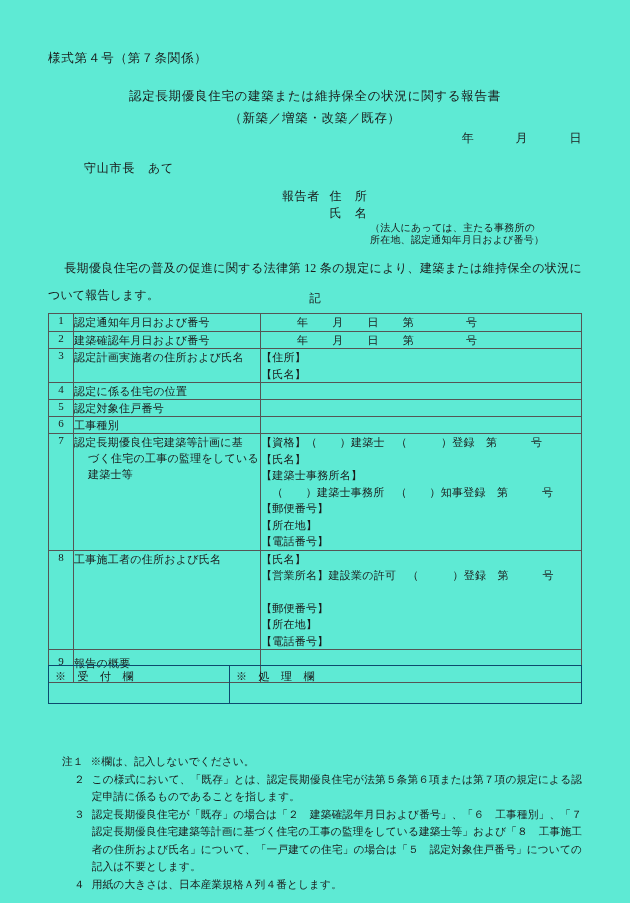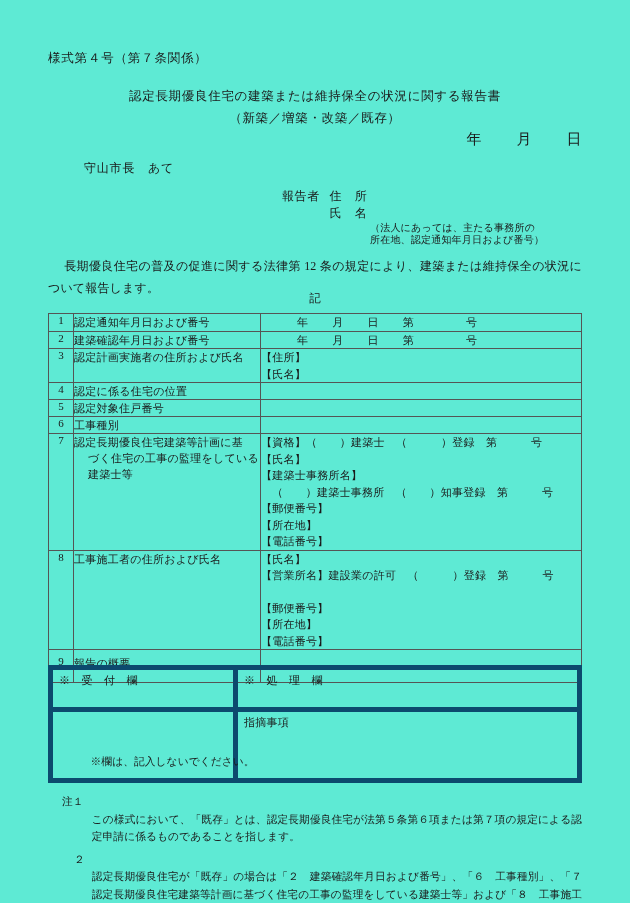--- a/index.html
+++ b/index.html
@@ -42,22 +42,23 @@
     width: 630px;
     text-align: center;
     font-size: 12.5px;
     letter-spacing: 0.7px;
   }
   .date-line {
     left: 0;
     top: 130px;
     width: 582px;
     text-align: right;
-    font-size: 15px;
+    font-size: 12px;
     letter-spacing: 0.5px;
+    font-family: Liberation Mono, monospace;
   }
   .date-line .gap { display: inline-block; width: 26px; }
 
   .addressee {
     left: 84px;
     top: 160px;
     font-size: 12px;
     letter-spacing: 0.8px;
   }
 
@@ -79,21 +80,21 @@
     line-height: 12px;
     letter-spacing: 0.2px;
   }
 
   
   .statement {
     left: 48px;
     top: 255px;
     width: 534px;
     font-size: 12px;
-    line-height: 22px;
+    line-height: 27px;
     letter-spacing: 0.15px;
     text-align: justify;
   }
   .statement .indent { display: inline-block; width: 16px; }
 
   .ki-mark {
     left: 0;
     top: 291px;
     width: 630px;
     text-align: center;
@@ -151,21 +152,21 @@
     left: 48px;
     top: 665px;
     width: 534px;
   }
   table.recv {
     border-collapse: collapse;
     width: 534px;
     table-layout: fixed;
   }
   table.recv td {
-    border: 5px solid #0c4a6e;
+    border: 1px solid #0c4a6e;
     padding: 3px 2px 19px 6px;
     font-size: 11px;
     letter-spacing: 0.25px;
     vertical-align: top;
   }
   td.recv-head-l { width: 172px; }
   td.recv-body-l { height: 44px; }
 
   
   .notes {
@@ -177,21 +178,20 @@
     letter-spacing: 0.1px;
   }
   .note-row {
     display: flex;
     align-items: flex-start;
   }
   .note-marker {
     flex: 0 0 auto;
     white-space: nowrap;
     padding-right: 7px;
-    margin-top: 40px;
   }
   .note-marker.n1 { padding-left: 14px; }
   .note-marker.nx { padding-left: 26px; }
   .note-body {
     flex: 1 1 auto;
     text-align: justify;
   }
 </style>
 </head>
 <body>
@@ -332,26 +332,20 @@
     </table>
   </div>
 
   <div class="abs recv-wrap">
     <table class="recv">
       <tbody>
         <tr>
           <td class="recv-head-l">※　受　付　欄</td>
           <td>※　処　理　欄</td>
         </tr>
-        <tr>
-          <td class="recv-body-l"></td>
-          <td>
-            <span>指摘事項</span>
-          </td>
-        </tr>
       </tbody>
     </table>
   </div>
 
   <div class="abs notes">
     <div class="note-row">
       <span class="note-marker n1">注１</span>
       <span class="note-body">※欄は、記入しないでください。</span>
     </div>
     <div class="note-row">

